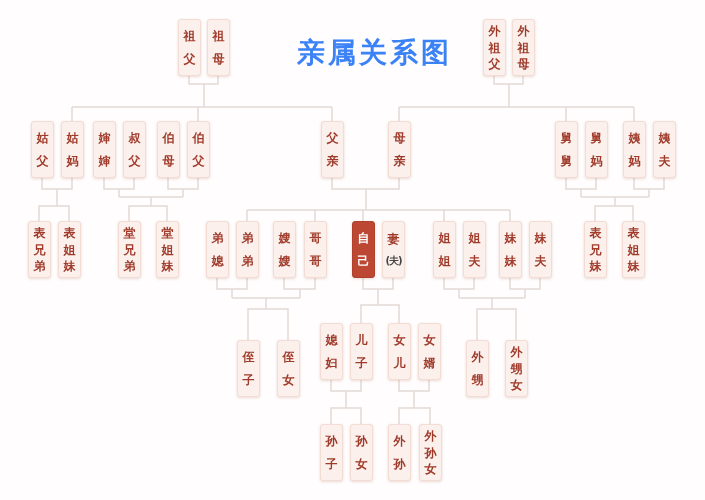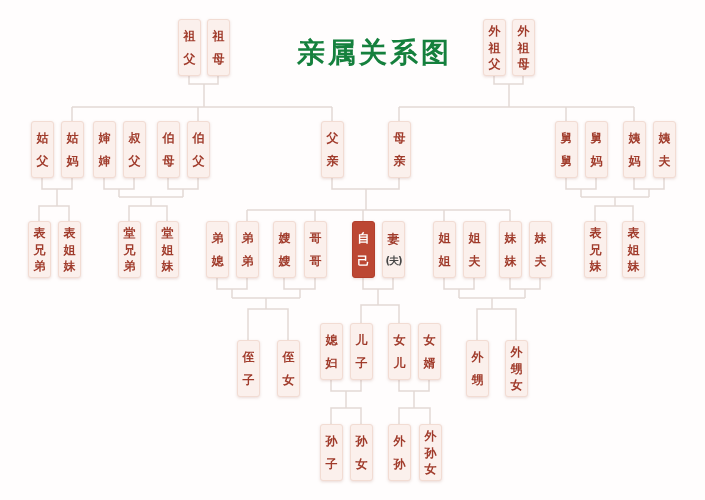--- a/index.html
+++ b/index.html
@@ -7,21 +7,21 @@
     width:705px; height:500px;
     background:#fffdfd;
     font-family:"DejaVu Sans", sans-serif;
     position:relative; overflow:hidden;
   }
   #stage { position:absolute; left:0; top:0; width:705px; height:500px; }
   #lines { position:absolute; left:0; top:0; }
   .title {
     position:absolute; left:297px; top:34px;
     font-size:28px; font-weight:700; letter-spacing:3px;
-    color:#15803d; white-space:nowrap;
+    color:#3b82f6; white-space:nowrap;
   }
   .node {
     position:absolute; width:23px; height:57px; box-sizing:border-box;
     background:#fbf0ec; border:1px solid #f2dcd3; border-radius:3px;
     box-shadow:0 1px 3px rgba(180,130,120,0.28);
     display:flex; flex-direction:column; justify-content:space-evenly; align-items:center;
     font-size:12px; font-weight:700; color:#a03b2b;
   }
   .node div { line-height:1; white-space:nowrap; }
   .node.self { background:#bc4733; border-color:#b23f2c; color:#ffffff; }

